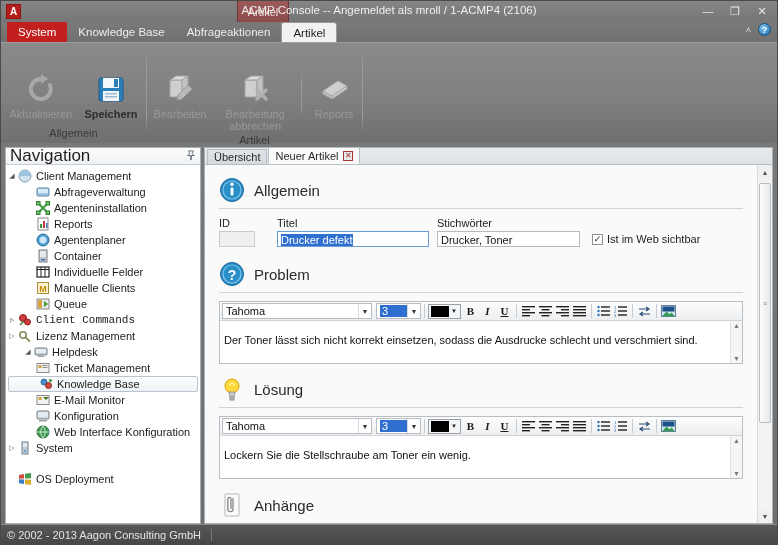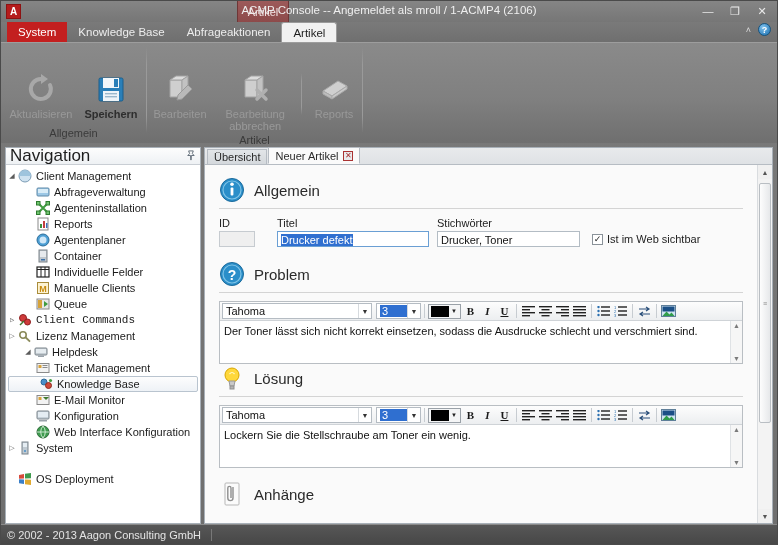--- a/index.html
+++ b/index.html
@@ -202,21 +202,21 @@
     width:17px;height:16px; display:flex;align-items:center;justify-content:center;
     font-size:11px; color:#1a1a1a;
   }
   .colorbtn{
     display:flex;align-items:center; height:15px; border:1px solid #9aa1a8; margin-right:1px;
     background:#f4f5f6;
   }
   .colorswatch{ width:18px;height:11px;background:#000;margin:1px 2px;}
   .rtebody{
     position:relative; background:#fff; font-size:11px; color:#111;
-    padding:4px 4px;
+    padding:13px 4px;
   }
   .rtescroll{
     position:absolute; right:0; top:0; bottom:0; width:12px;
     background:#f6f6f6; border-left:1px solid #dfe2e5;
     display:flex; flex-direction:column; justify-content:space-between;
     align-items:center; font-size:7px; color:#7a7a7a; padding:1px 0;
   }
 
   
   .vscroll{
@@ -677,21 +677,21 @@
             </div>
             <div class="rtebody" style="height:42px">
               <span>Der Toner lässt sich nicht korrekt einsetzen, sodass die Ausdrucke schlecht und verschmiert sind.</span>
               <div class="rtescroll">
                 <span>▲</span>
                 <span>▼</span>
               </div>
             </div>
           </div>
 
-          <div class="sect" style="margin-top:1px">
+          <div class="sect" style="margin-top:12px">
             <span class="sico">
               <svg width="26" height="26" viewBox="0 0 26 26">
                 <circle cx="13" cy="10" r="7" fill="#ffd83b" stroke="#d8a600" stroke-width="1"></circle>
                 <path d="M10 16 L16 16 L15 21 L11 21 Z" fill="#c9c9c9" stroke="#9a9a9a"></path>
                 <rect x="11" y="21" width="4" height="3" fill="#b4b4b4" stroke="#8f8f8f"></rect>
                 <path d="M10.5 9 q2.5 -3 5 0" fill="none" stroke="#fff8c8" stroke-width="1.2"></path>
               </svg>
             </span>
             <h2>Lösung</h2>
           </div>

